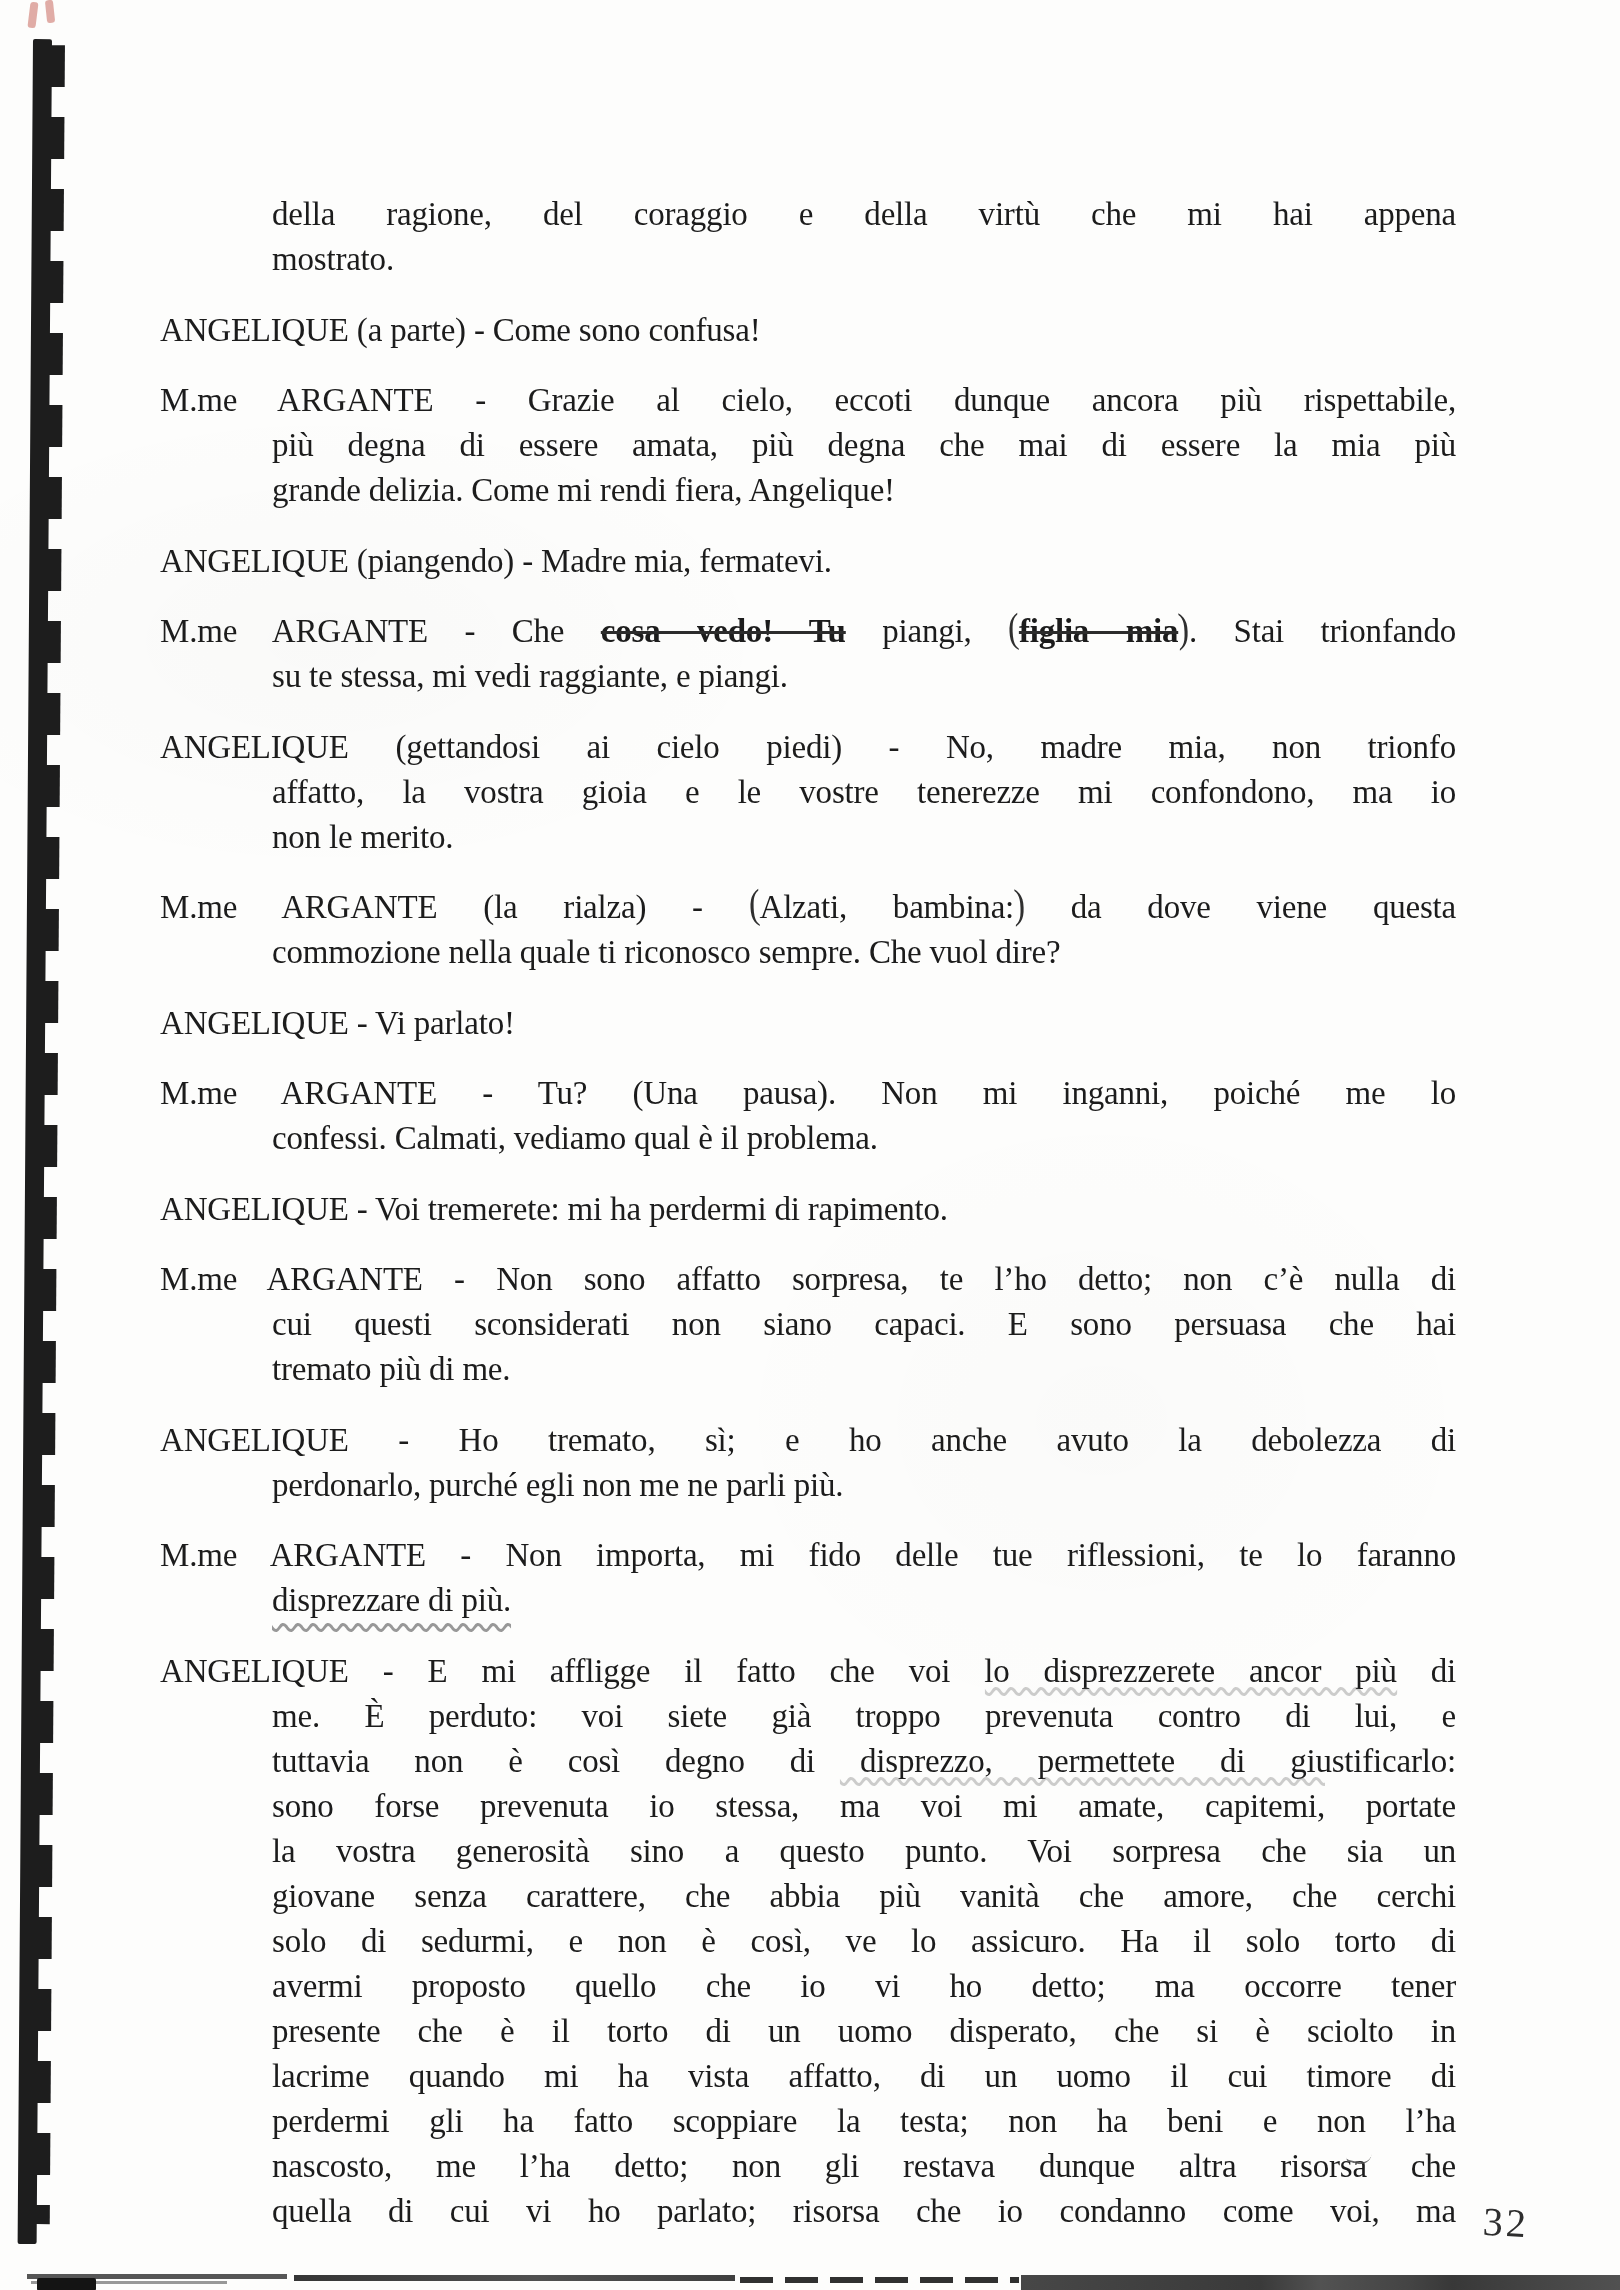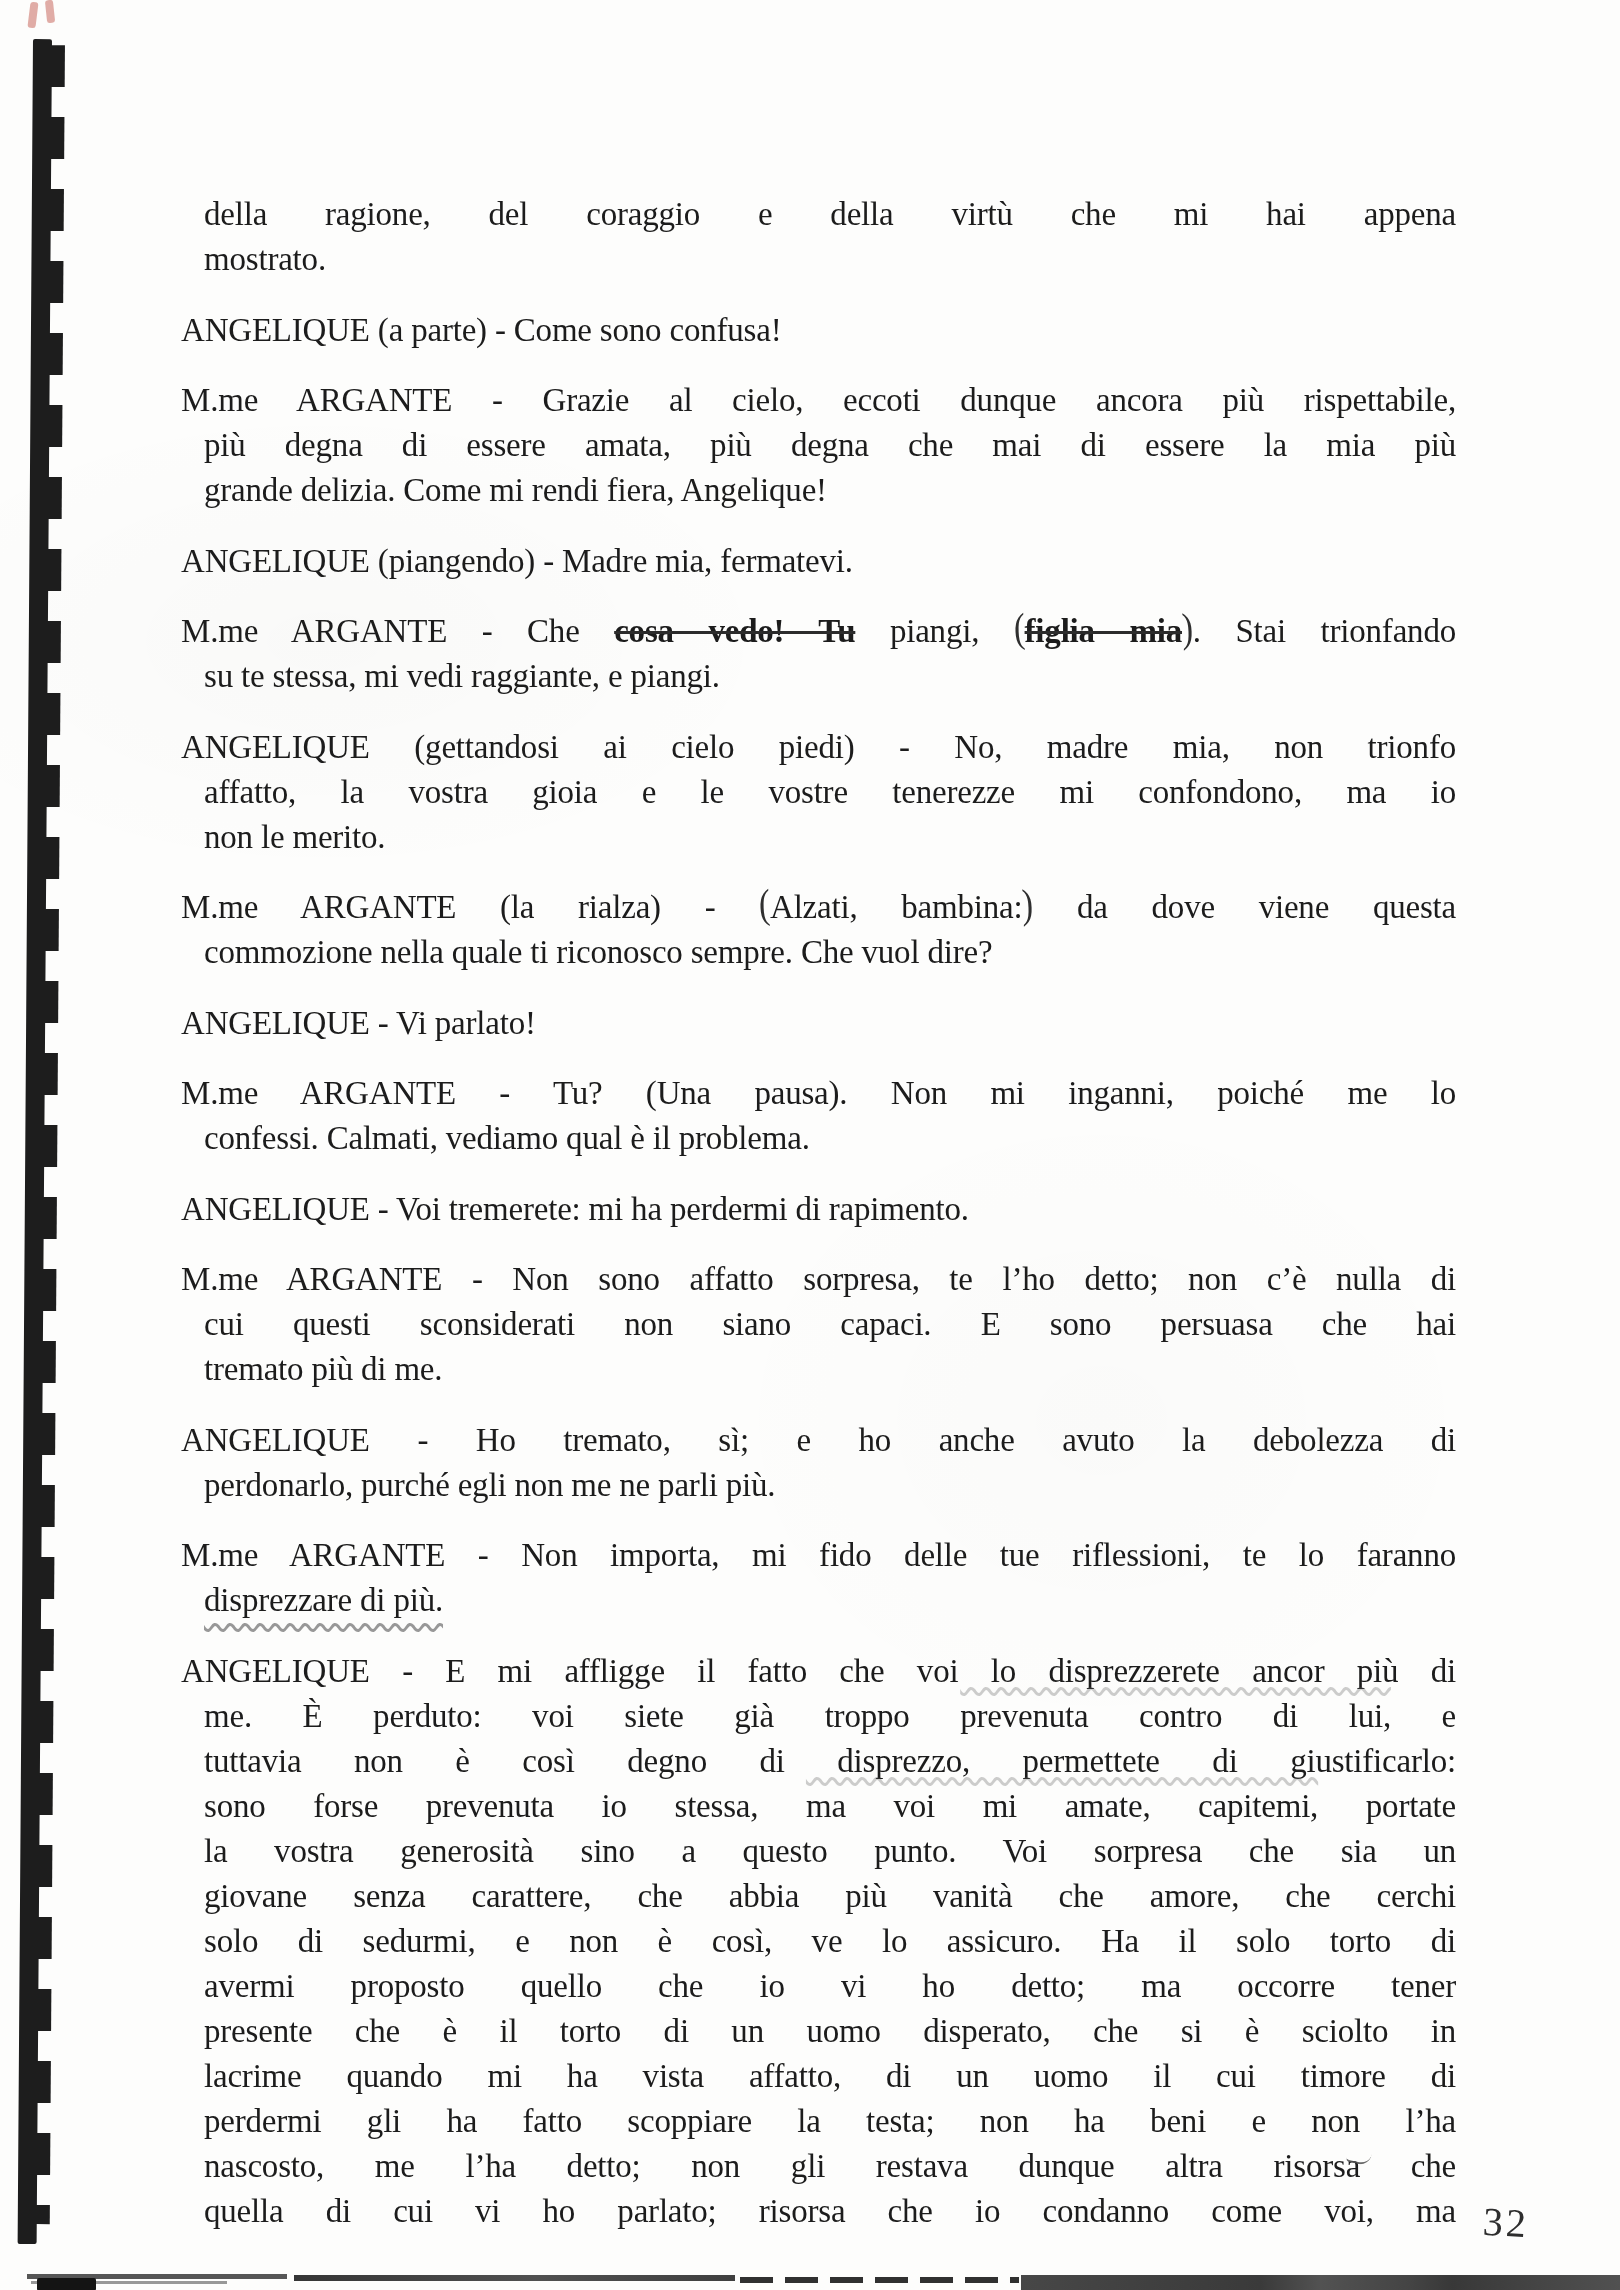--- a/index.html
+++ b/index.html
@@ -21,23 +21,23 @@
 
   
   .red-mark{position:absolute;background:#c96a5f;opacity:.55;border-radius:2.9px;}
   .rm1{left:29px;top:2px;width:7.8px;height:25.5px;transform:rotate(7deg);}
   .rm2{left:46px;top:0;width:7.8px;height:22.5px;transform:rotate(-6deg);}
 
   
   .text{position:absolute;left:160px;top:192px;width:1296px;
         color:#1c1c1c;font-size:33px;line-height:45px;letter-spacing:-0.2px;}
   .para{margin:0 0 25.5px 0;}
-  .line{white-space:nowrap;text-align:justify;margin-left:21px;}
+  .line{white-space:nowrap;text-align:justify;}
   .line.js{text-align-last:justify;}
-  .line.cont{margin-left:44px;}
+  .line.cont{margin-left:112px;}
 
   .strike{text-decoration:line-through;text-decoration-thickness:2.9px;text-decoration-color:#2c2c2c;font-weight:bold;}
   .pen{display:inline-block;color:#2f2f2f;transform:translateY(-2.9px) scaleY(1.25) rotate(-3deg);}
   .squiggle{text-decoration:underline;text-decoration-style:wavy;
             text-decoration-color:rgba(70,70,70,0.55);text-decoration-thickness:2.9px;
             text-underline-offset:11.8px;}
   .smear{text-decoration:overline;text-decoration-style:wavy;
          text-decoration-color:rgba(90,90,90,0.30);text-decoration-thickness:2.9px;}
 
   

